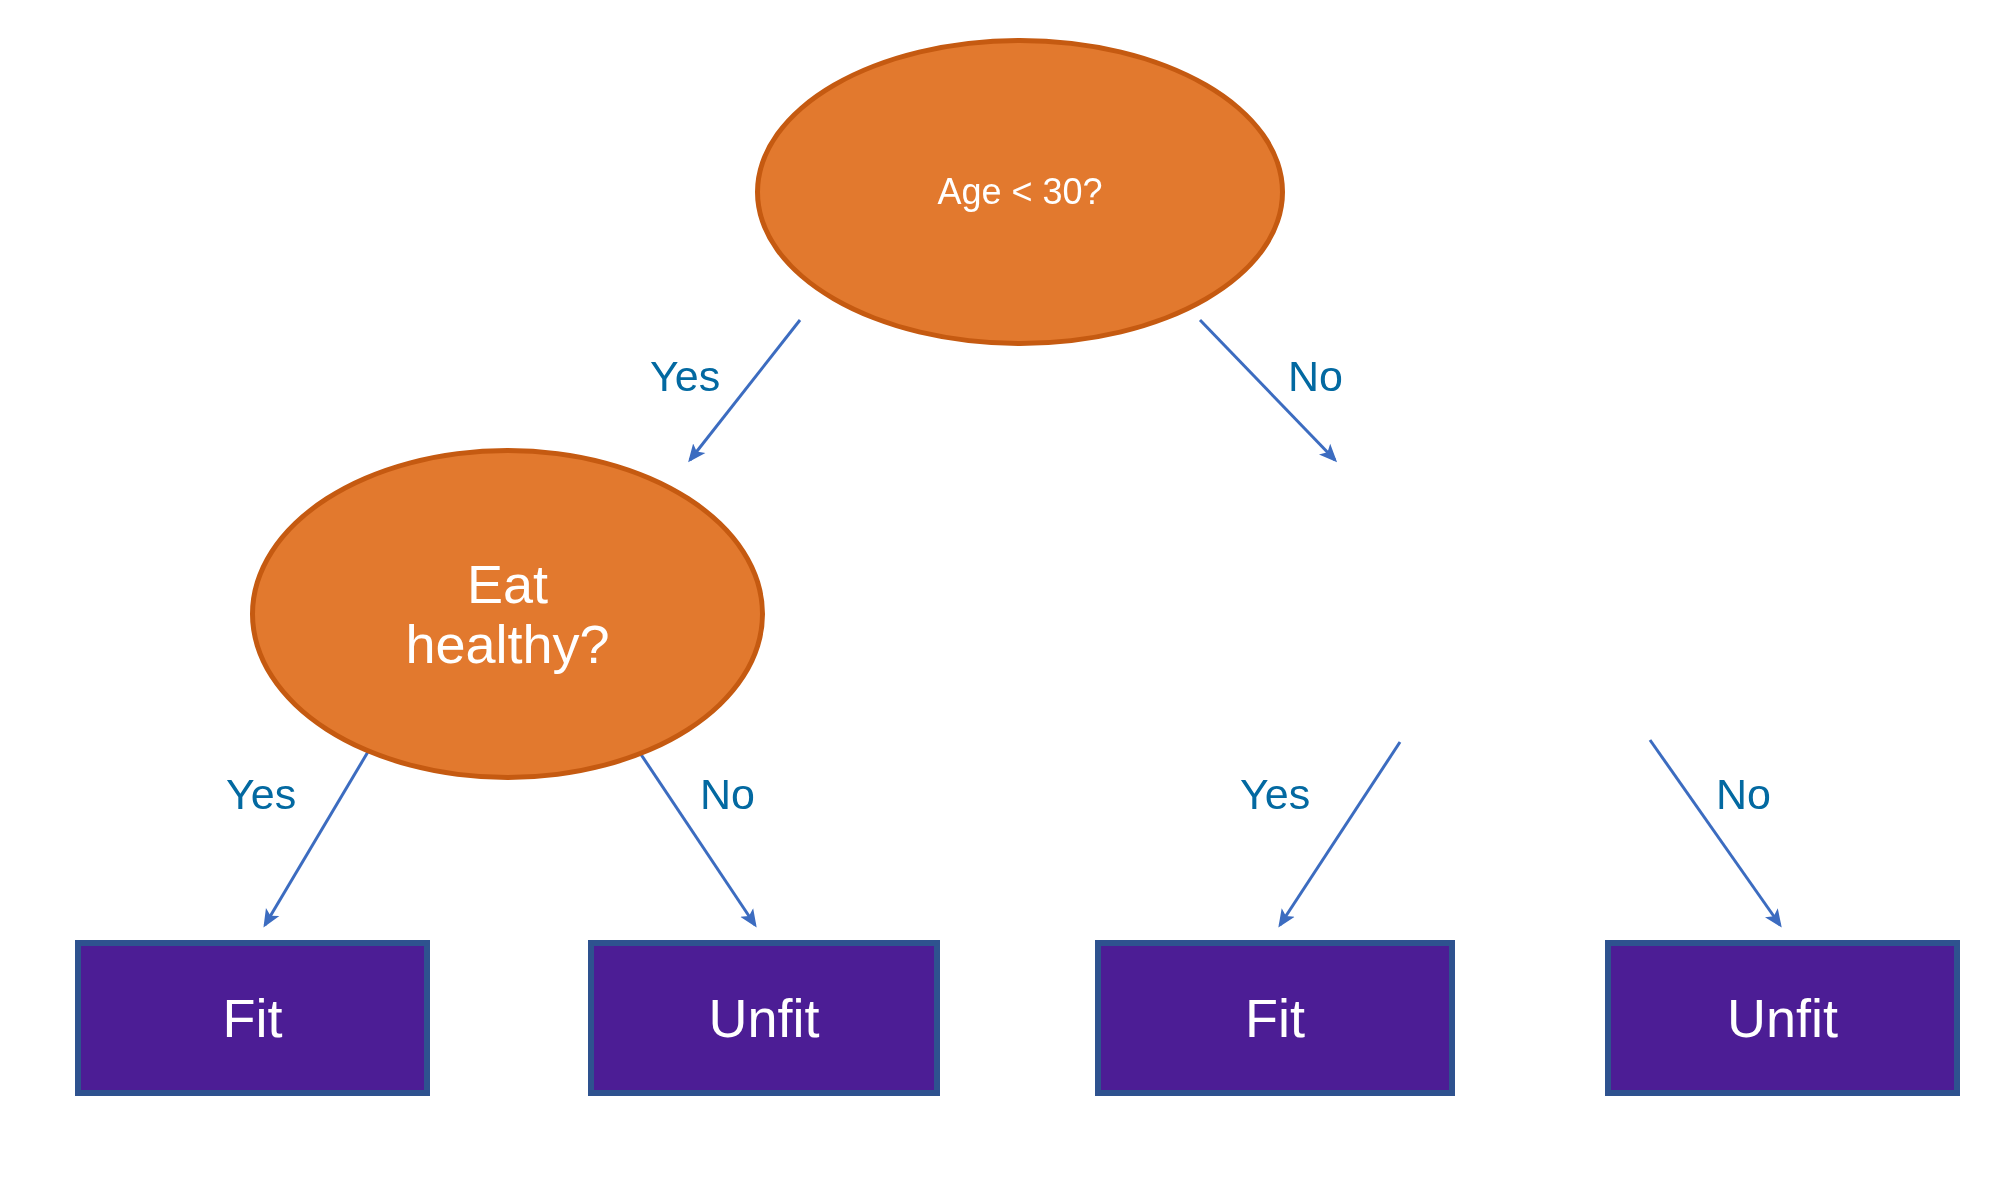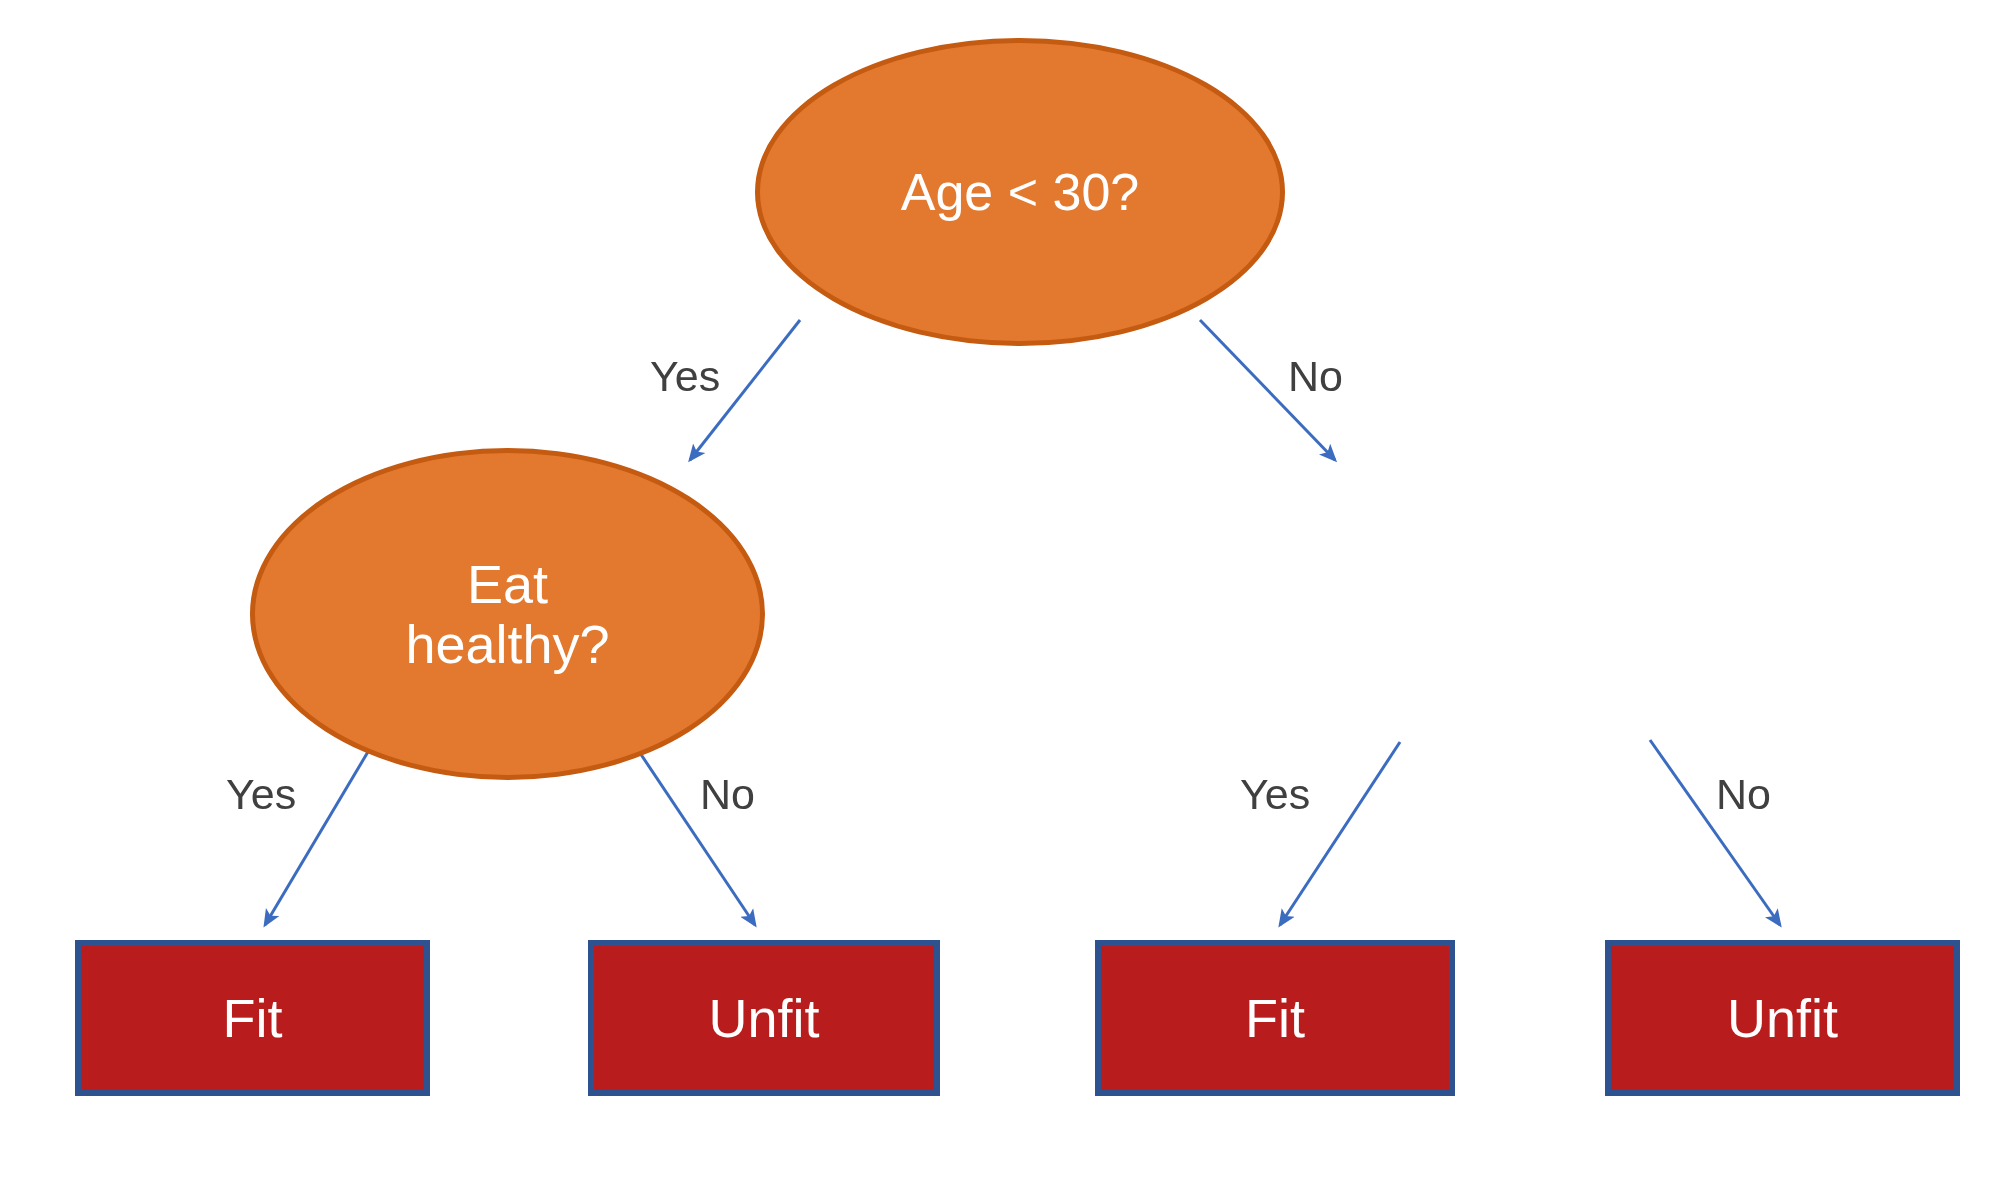--- a/index.html
+++ b/index.html
@@ -33,31 +33,31 @@
     align-items: center;
     justify-content: center;
     text-align: center;
     color: #ffffff;
     line-height: 1.12;
     white-space: pre-line;
   }
   .node-box {
     position: absolute;
     box-sizing: border-box;
-    background: #b91c1c;
+    background: #4c1d95;
     border: 6px solid #2E528F;
     display: flex;
     align-items: center;
     justify-content: center;
     text-align: right;
     color: #ffffff;
   }
   .edge-label {
     position: absolute;
-    color: #404040;
+    color: #0369a1;
     font-size: 43px;
     line-height: 1;
     white-space: nowrap;
   }
 </style>
 </head>
 <body>
 
 <div id="canvas">
 
@@ -74,21 +74,21 @@
 
     <line x1="375" y1="740" x2="265" y2="925" stroke="#3C6CC0" stroke-width="3" marker-end="url(#arrowhead)"></line>
 
     <line x1="630" y1="738" x2="755" y2="925" stroke="#3C6CC0" stroke-width="3" marker-end="url(#arrowhead)"></line>
 
     <line x1="1400" y1="742" x2="1280" y2="925" stroke="#3C6CC0" stroke-width="3" marker-end="url(#arrowhead)"></line>
 
     <line x1="1650" y1="740" x2="1780" y2="925" stroke="#3C6CC0" stroke-width="3" marker-end="url(#arrowhead)"></line>
   </svg>
 
-  <div class="node-ellipse" style="left:755px; top:38px; width:530px; height:308px; font-size:52px;">Age &lt; 30?</div>
+  <div class="node-ellipse" style="left:755px; top:38px; width:530px; height:308px; font-size:36px;">Age &lt; 30?</div>
 
   <div class="node-ellipse" style="left:250px; top:448px; width:515px; height:332px; font-size:54px;">Eat
 healthy?</div>
 
 
   <div class="node-box" style="left:75px; top:940px; width:355px; height:156px; font-size:54px;">Fit</div>
 
   <div class="node-box" style="left:588px; top:940px; width:352px; height:156px; font-size:54px;">Unfit</div>
 
   <div class="node-box" style="left:1095px; top:940px; width:360px; height:156px; font-size:54px;">Fit</div>

